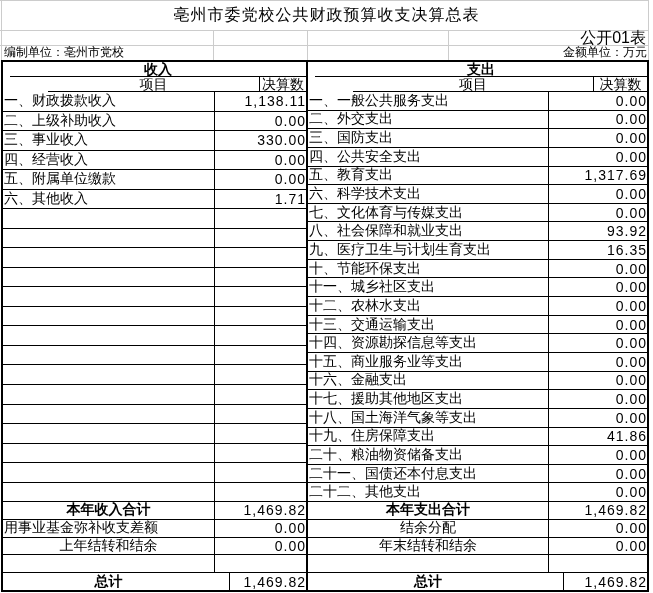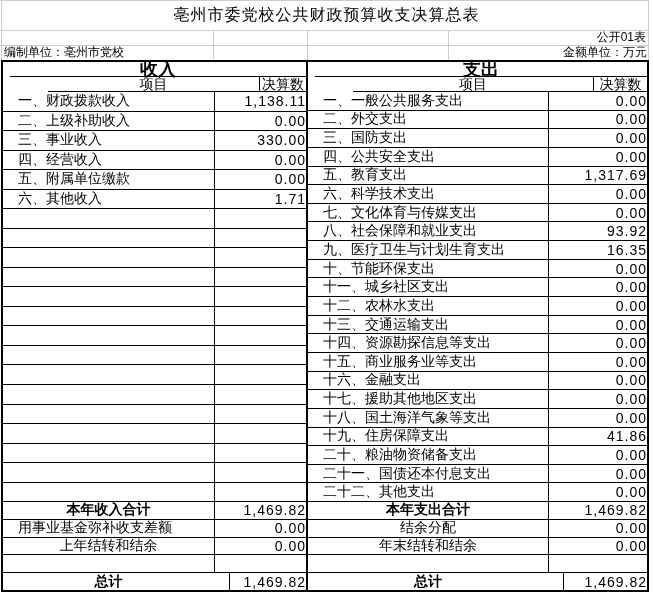--- a/index.html
+++ b/index.html
@@ -16,58 +16,58 @@
   .gl-h { height:1px; }
   .gl-v { width:1px; }
 
   .title {
     position:absolute; top:0; left:0; width:653px; height:30px;
     font-size:16px; line-height:30px; text-align:center;
     white-space:nowrap; letter-spacing:1px;
   }
   .sheet-label {
     position:absolute; top:30px; left:0; width:646px; height:15px;
-    font-size:12px; line-height:15px; text-align:right;
+    font-size:16px; line-height:15px; text-align:right;
   }
   .unit-row {
     position:absolute; top:45px; left:4px; width:643px; height:15px;
     font-size:12px; line-height:15px;
     display:flex; justify-content:space-between;
   }
 
   .budget-table {
     position:absolute; top:60px; left:1px; width:648px; height:532px;
     border:2px solid #000; background:#fff;
     display:flex;
   }
   .side { display:flex; flex-direction:column; min-width:0; }
   .side-left  { width:305px; border-right:2px solid #000; }
   .side-right { flex:1; }
 
   .sec-header {
     height:15px; flex:0 0 15px;
-    font-size:18px; font-weight:bold; line-height:14px;
+    font-size:14px; font-weight:bold; line-height:14px;
     display:flex; align-items:center; justify-content:center;
     border-bottom:1px solid #000;
     margin-left:7px;
   }
   .col-header { height:15px; flex:0 0 15px; display:flex; border-bottom:1px solid #000; font-size:13px;margin-left:45px; }
   .col-header .cell { line-height:14px; }
 
   .data-rows    { height:410px; flex:0 0 410px; display:flex; flex-direction:column; }
   .summary-rows { height:88px;  flex:0 0 88px;  display:flex; flex-direction:column; }
 
   .row { display:flex; flex:1 1 0; min-height:0; border-bottom:1px solid #000; }
   .summary-rows .row:last-child { border-bottom:none;gap:15px; }
 
   .cell {
     display:flex; align-items:center; overflow:hidden; white-space:nowrap;
     font-size:14px;
   }
-  .cell.label { justify-content:flex-start; padding-left:15px; }
+  .cell.label { justify-content:flex-start; padding-left:1px; }
   .side-left  .cell.label { width:211px; flex:0 0 211px; }
   .side-right .cell.label { width:240px; flex:0 0 240px; }
   .cell.value {
     flex:1 1 0; min-width:0;
     border-left:1px solid #000;
     justify-content:flex-end; 
     letter-spacing:1px;
   }
   .col-header .cell.label, .col-header .cell.value {
     justify-content:center; padding:0; letter-spacing:0;

